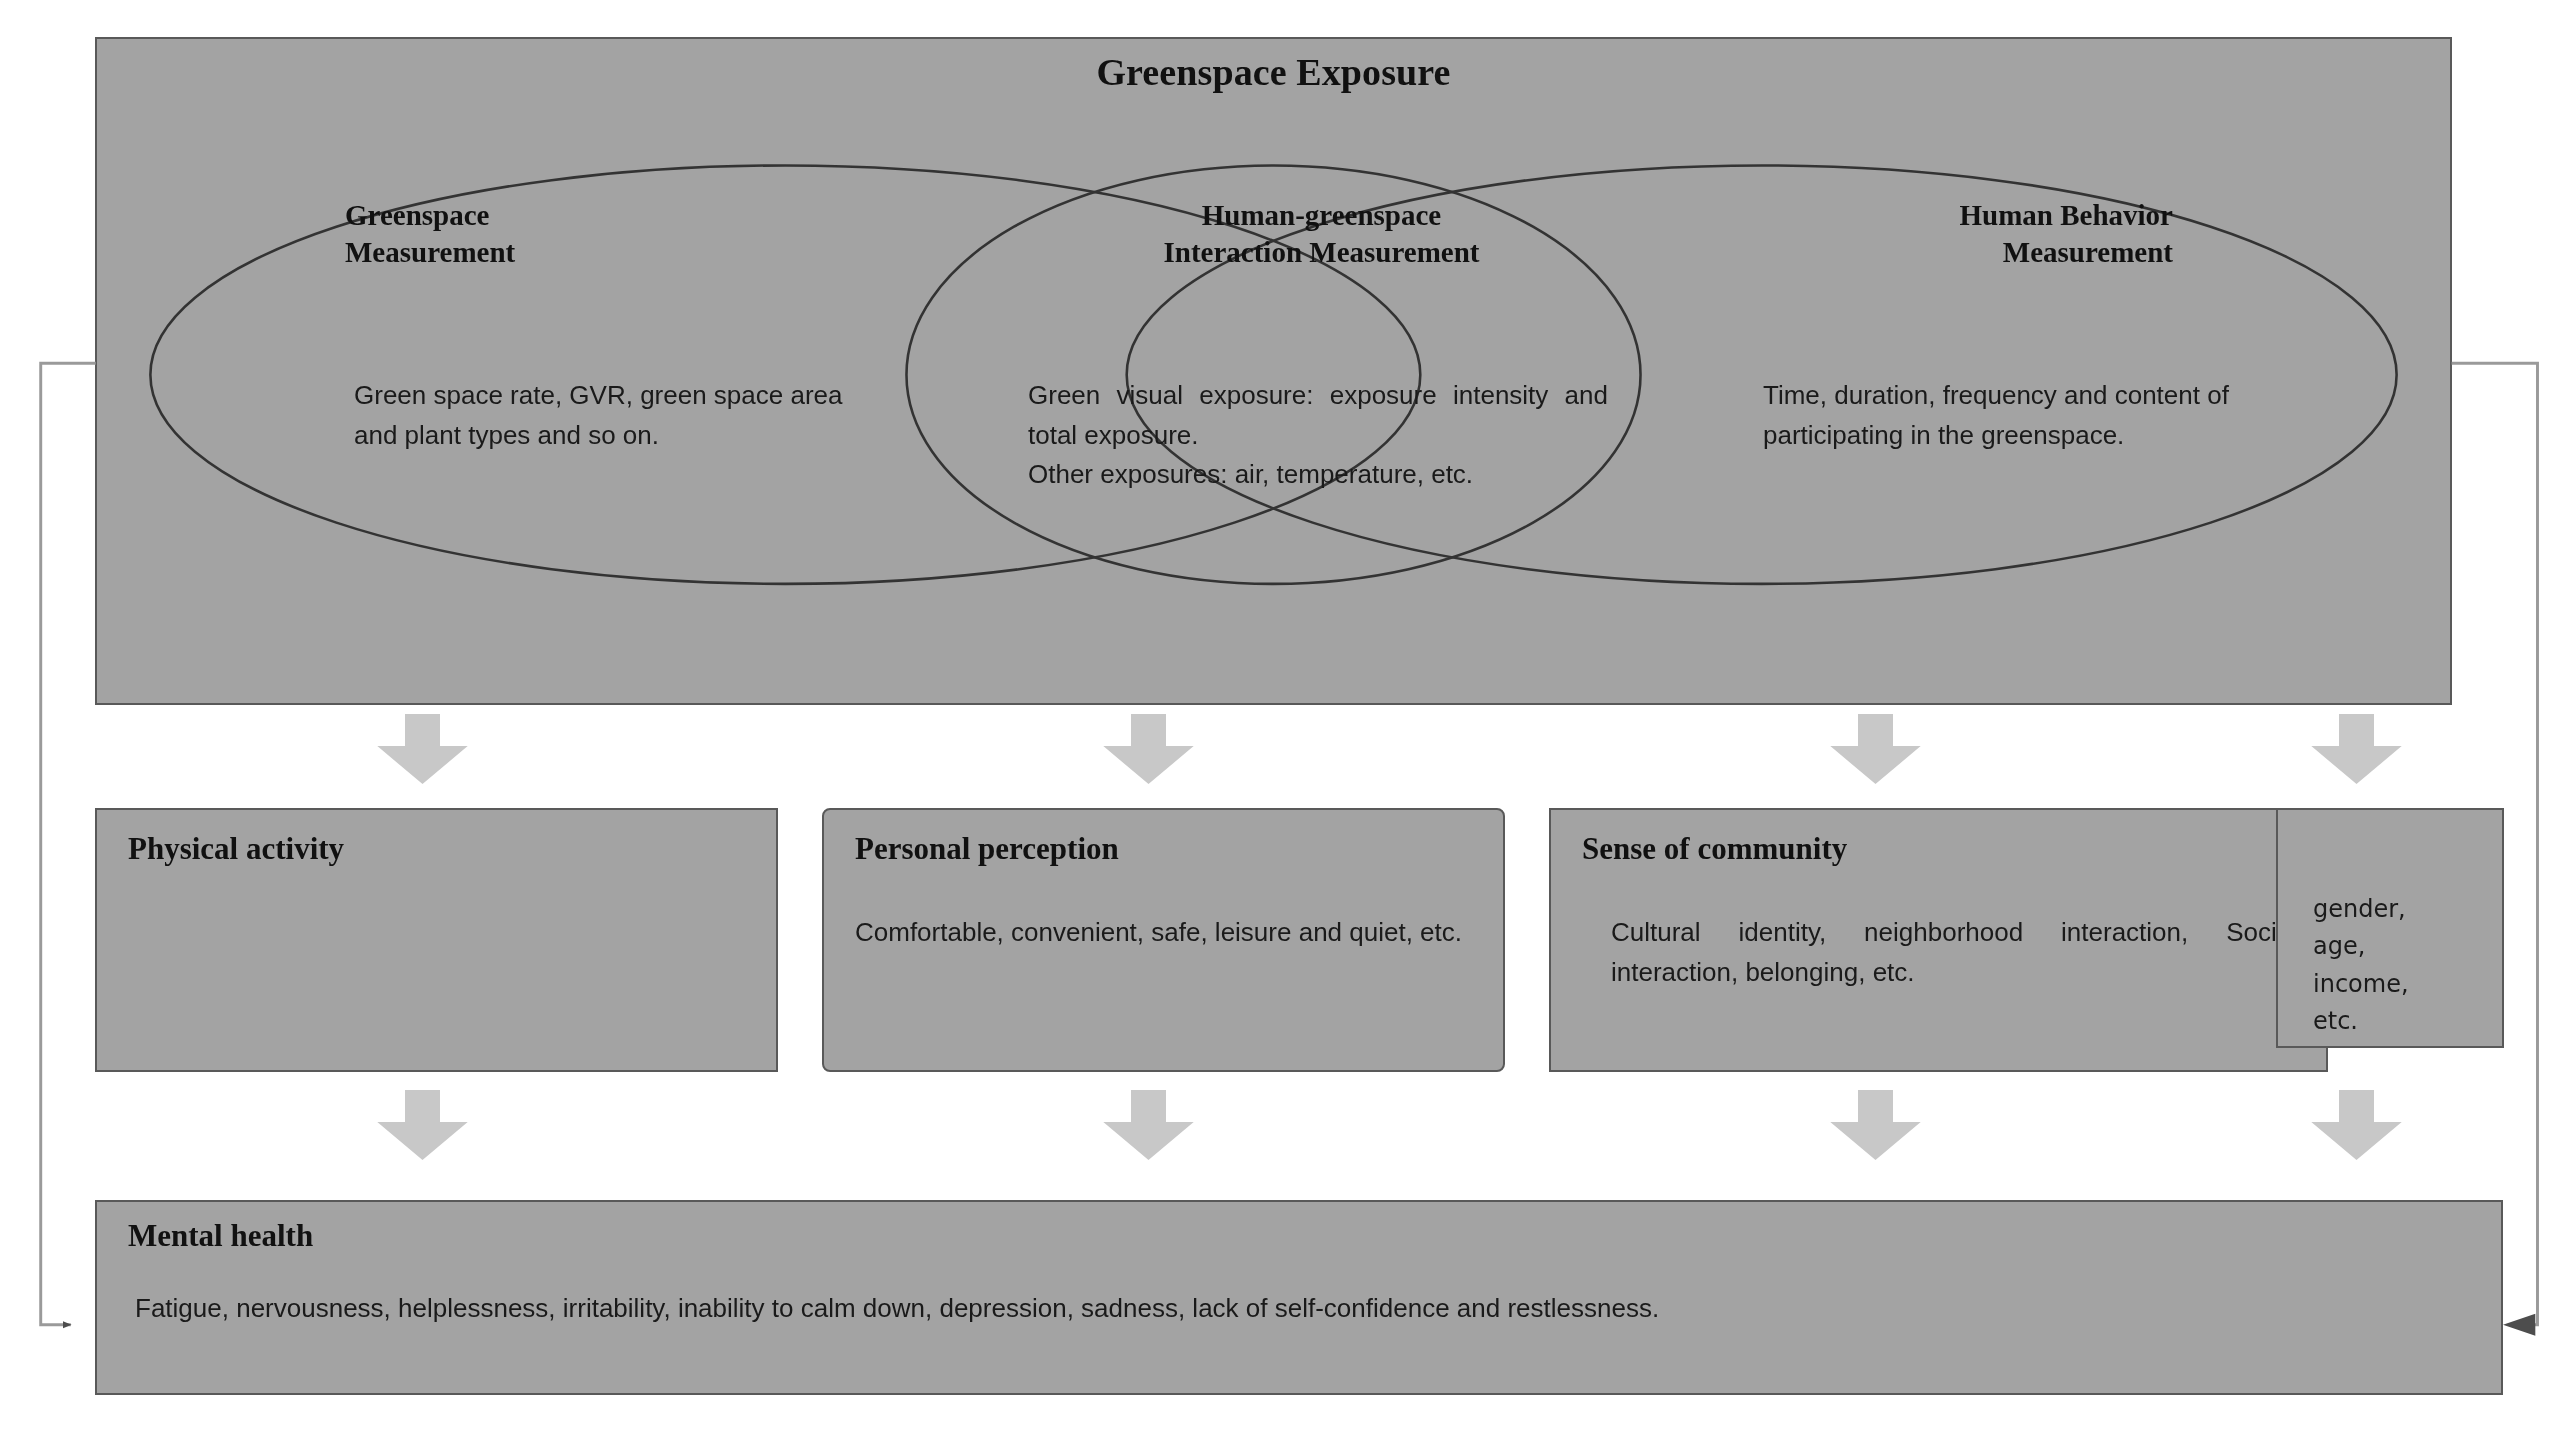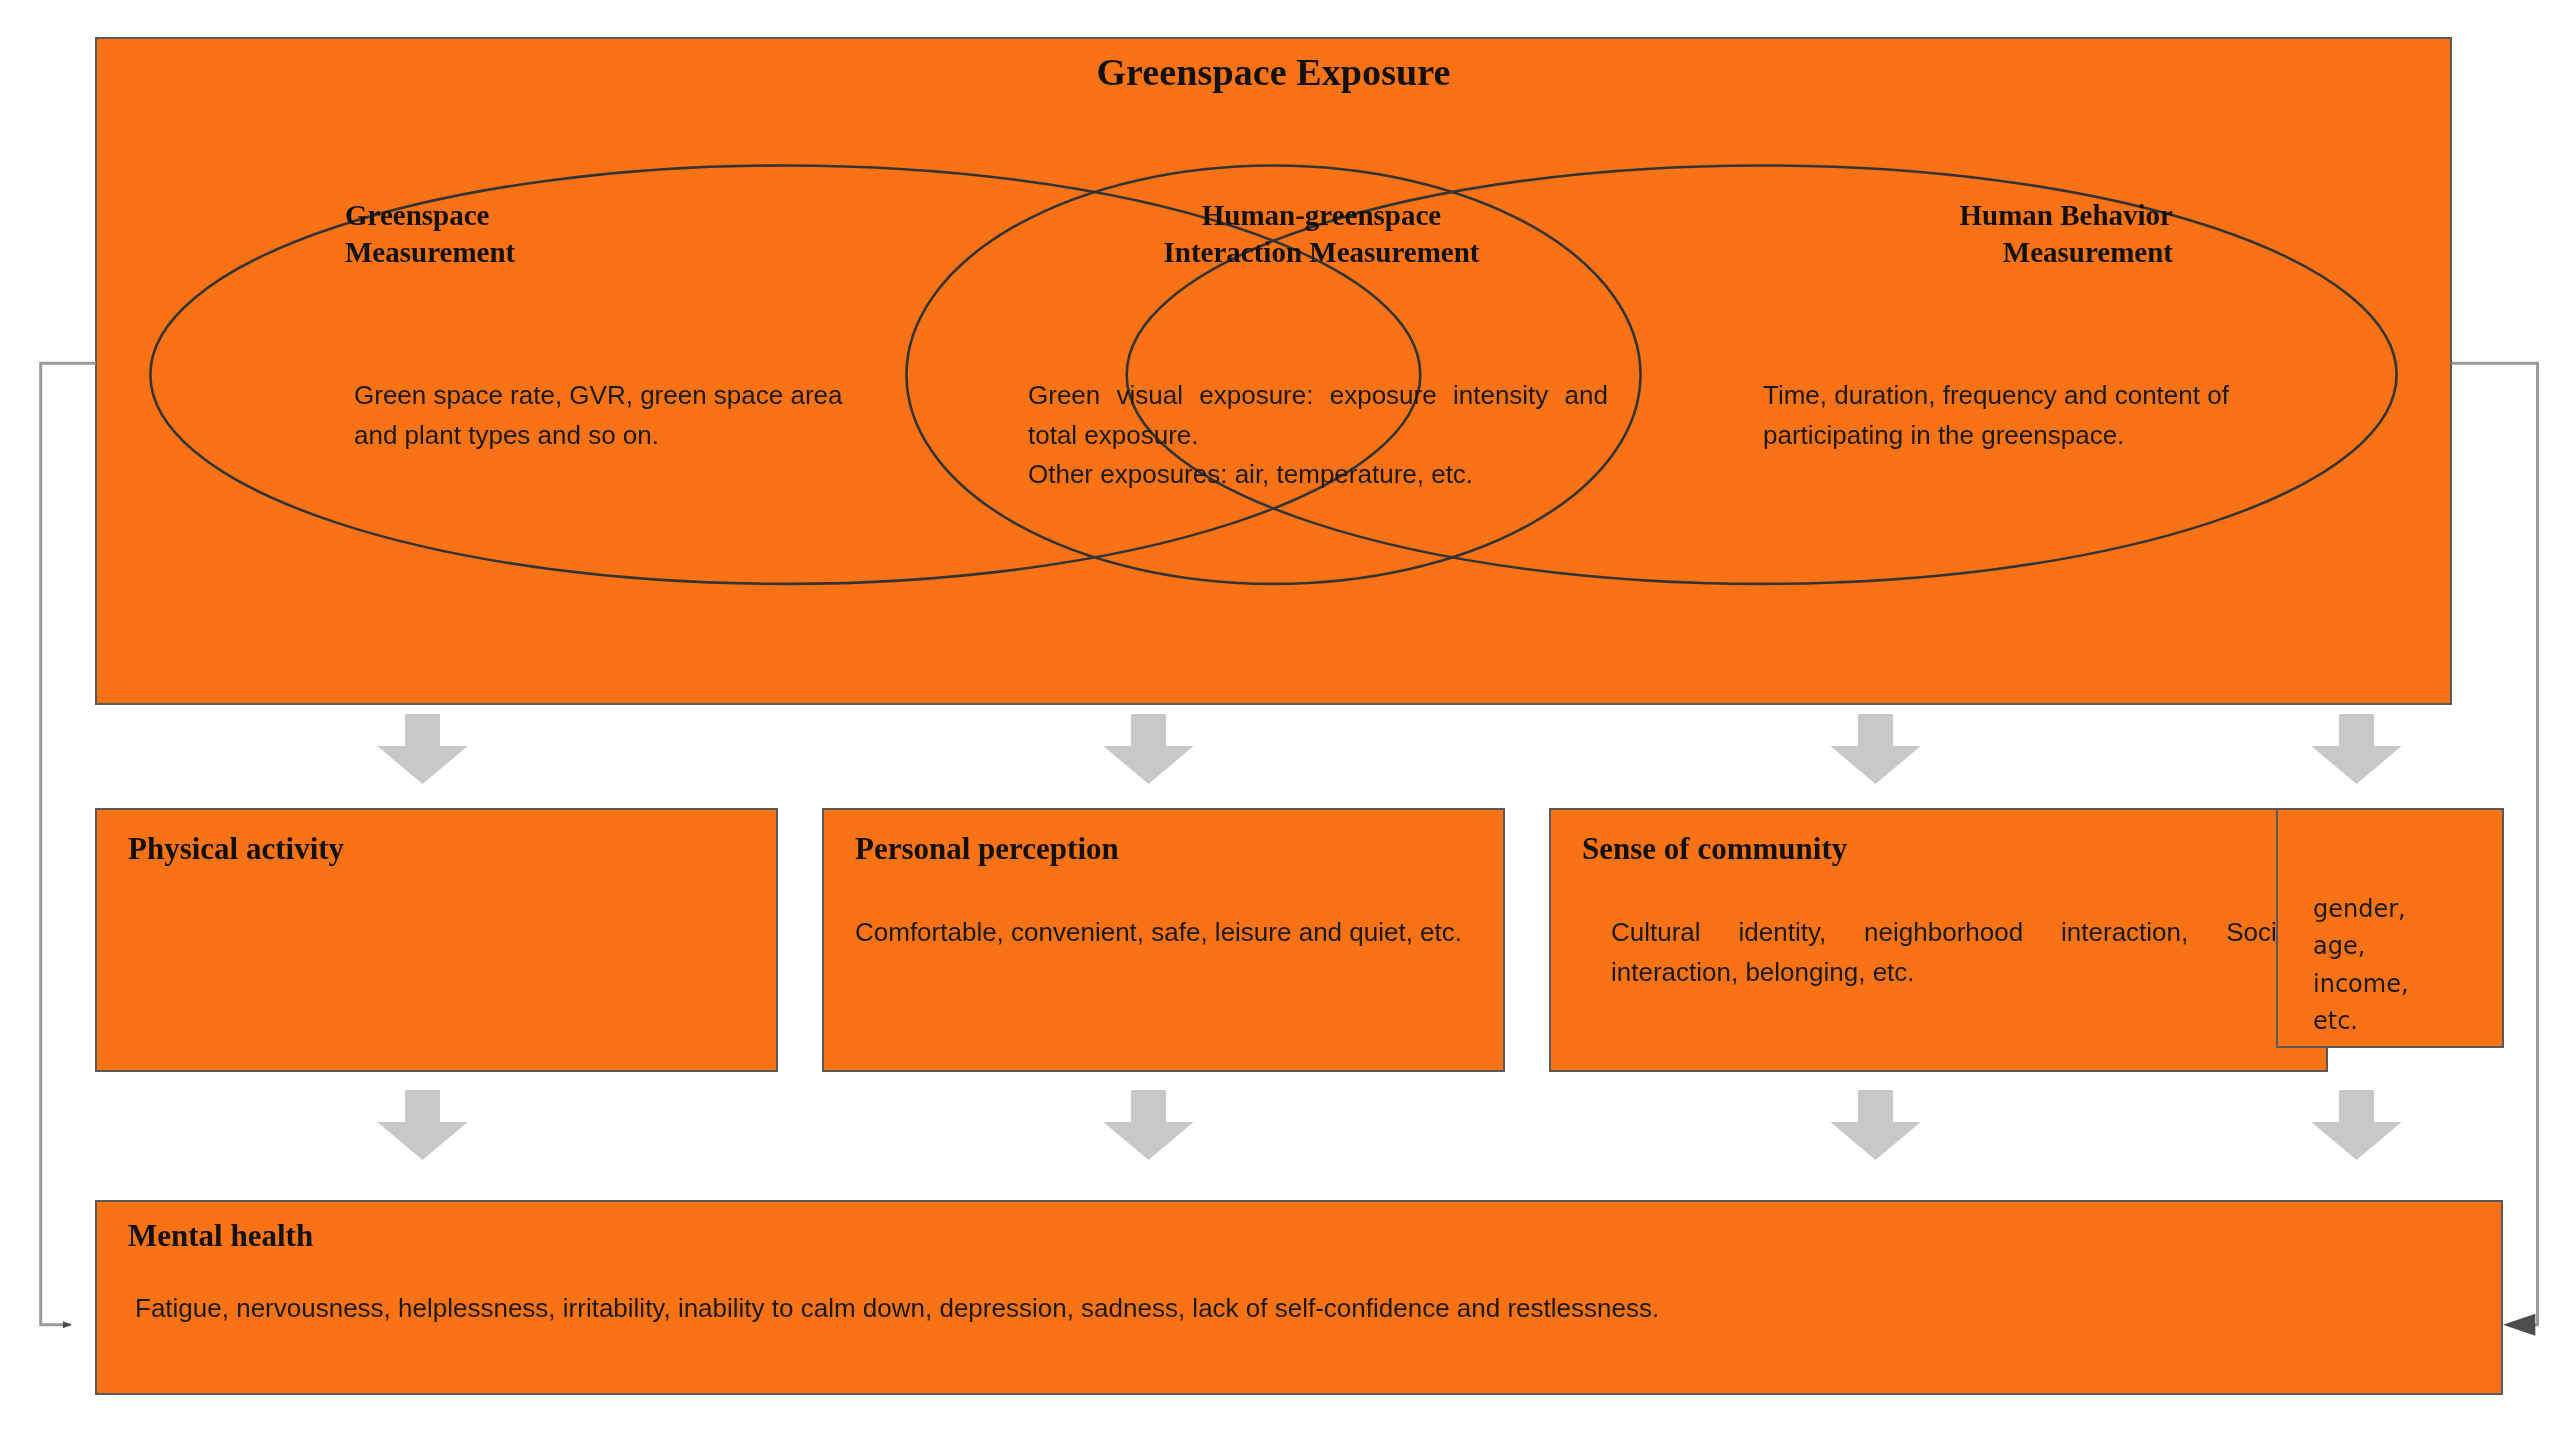--- a/index.html
+++ b/index.html
@@ -5,21 +5,21 @@
 <style>
   html,body{margin:0;padding:0;background:#ffffff;}
   body{
     width:2576px;height:1437px;position:relative;overflow:hidden;
     font-family:"Liberation Sans", sans-serif;
     -webkit-font-smoothing:antialiased;
   }
   #stage{position:absolute;left:0;top:0;width:2576px;height:1437px;}
 
   
-  .box{position:absolute;border:2.2px solid #595959;background:#f97316;box-sizing:border-box;}
+  .box{position:absolute;border:2.2px solid #595959;background:#a3a3a3;box-sizing:border-box;}
 
   
   #top-frame{left:95px;top:37px;width:2357px;height:668px;}
 
   #main-title{
     position:absolute;left:95px;top:50px;width:2357px;
     text-align:center;
     font-family:"Liberation Serif", serif;
     font-weight:bold;font-size:38px;color:#111;letter-spacing:0.1px;
   }
@@ -49,21 +49,21 @@
   #body-right  {left:1763px;top:376px; width:547px;}
   #body-left p:last-child,
   #body-mid  p:last-child,
   #body-right p:last-child{text-align:left;}
 
   
   .arrow{position:absolute;}
 
   
   #card-1{left:95px; top:808px;width:683px;height:264px;}
-  #card-2{left:822px;top:808px;width:683px;height:264px;}
+  #card-2{left:822px;top:808px;width:683px;height:264px;border-radius:8px;}
   #card-3{left:1549px;top:808px;width:779px;height:264px;padding-left:12px;}
   #card-4{left:2276px;top:808px;width:228px;height:240px;}
 
   .card-title{
     position:absolute;left:31px;top:20.6px;
     font-family:"Liberation Serif", serif;
     font-weight:bold;font-size:31px;color:#111;white-space:nowrap;
   }
   .card-body{
     position:absolute;left:31px;right:29px;top:103px;

